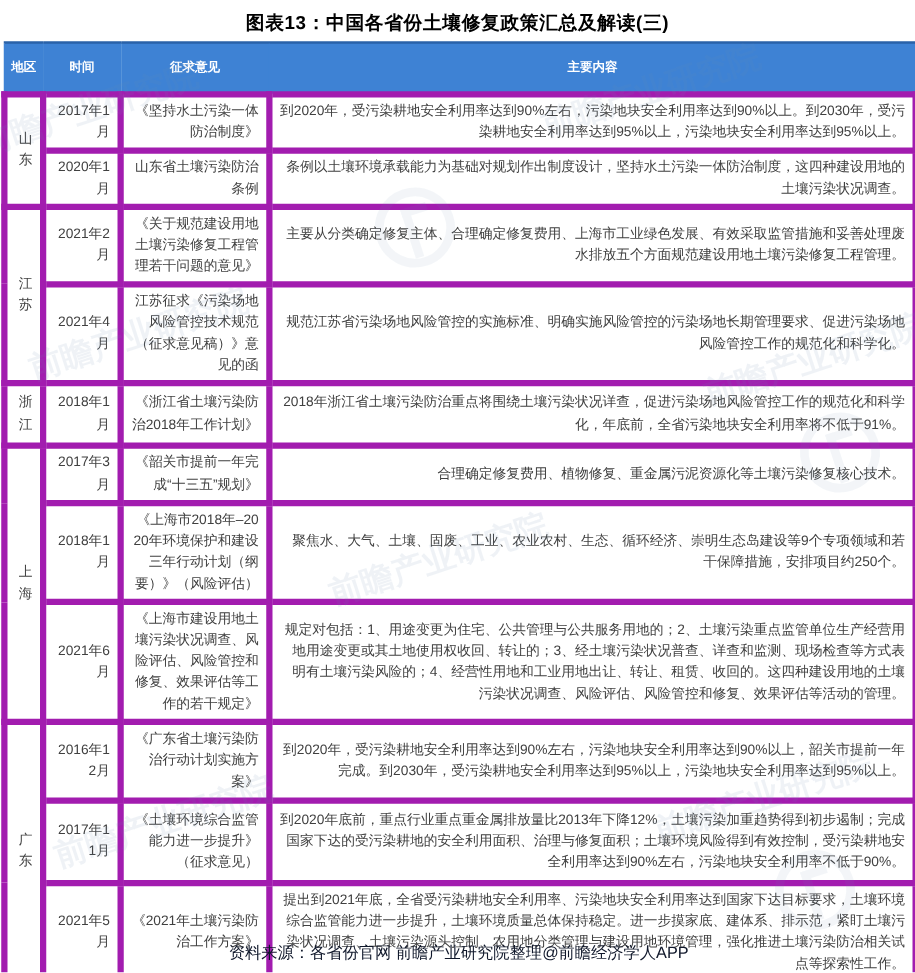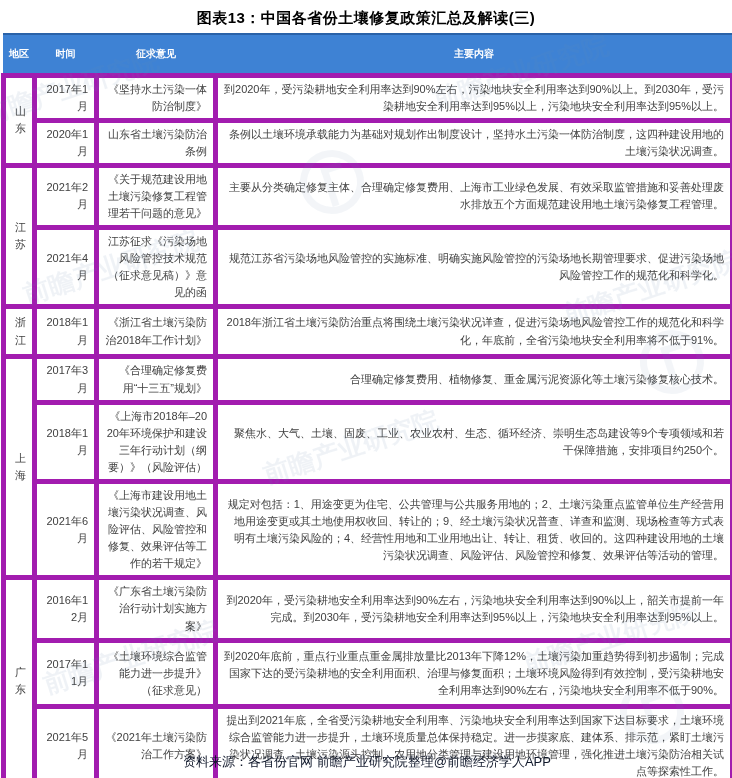--- a/index.html
+++ b/index.html
@@ -159,32 +159,32 @@
       </tr>
       <tr class="r-h50">
         <td class="region">浙江</td>
         <td class="time">2018年1月</td>
         <td class="policy">《浙江省土壤污染防治2018年工作计划》</td>
         <td class="content">2018年浙江省土壤污染防治重点将围绕土壤污染状况详查，促进污染场地风险管控工作的规范化和科学化，年底前，全省污染地块安全利用率将不低于91%。</td>
       </tr>
       <tr class="r-h46">
         <td class="region" rowspan="3">上海</td>
         <td class="time">2017年3月</td>
-        <td class="policy">《合理确定修复费用“十三五”规划》</td>
+        <td class="policy">《韶关市提前一年完成“十三五”规划》</td>
         <td class="content">合理确定修复费用、植物修复、重金属污泥资源化等土壤污染修复核心技术。</td>
       </tr>
       <tr class="r-h64">
         <td class="time">2018年1月</td>
         <td class="policy">《上海市2018年–2020年环境保护和建设三年行动计划（纲要）》（风险评估）</td>
         <td class="content">聚焦水、大气、土壤、固废、工业、农业农村、生态、循环经济、崇明生态岛建设等9个专项领域和若干保障措施，安排项目约250个。</td>
       </tr>
       <tr class="r-h82">
         <td class="time">2021年6月</td>
         <td class="policy">《上海市建设用地土壤污染状况调查、风险评估、风险管控和修复、效果评估等工作的若干规定》</td>
-        <td class="content">规定对包括：1、用途变更为住宅、公共管理与公共服务用地的；2、土壤污染重点监管单位生产经营用地用途变更或其土地使用权收回、转让的；9、经土壤污染状况普查、详查和监测、现场检查等方式表明有土壤污染风险的；4、经营性用地和工业用地出让、转让、租赁、收回的。这四种建设用地的土壤污染状况调查、风险评估、风险管控和修复、效果评估等活动的管理。</td>
+        <td class="content">规定对包括：1、用途变更为住宅、公共管理与公共服务用地的；2、土壤污染重点监管单位生产经营用地用途变更或其土地使用权收回、转让的；3、经土壤污染状况普查、详查和监测、现场检查等方式表明有土壤污染风险的；4、经营性用地和工业用地出让、转让、租赁、收回的。这四种建设用地的土壤污染状况调查、风险评估、风险管控和修复、效果评估等活动的管理。</td>
       </tr>
       <tr class="r-h55">
         <td class="region" rowspan="3">广东</td>
         <td class="time">2016年12月</td>
         <td class="policy">《广东省土壤污染防治行动计划实施方案》</td>
         <td class="content">到2020年，受污染耕地安全利用率达到90%左右，污染地块安全利用率达到90%以上，韶关市提前一年完成。到2030年，受污染耕地安全利用率达到95%以上，污染地块安全利用率达到95%以上。</td>
       </tr>
       <tr class="r-h66">
         <td class="time">2017年11月</td>
         <td class="policy">《土壤环境综合监管能力进一步提升》（征求意见）</td>

